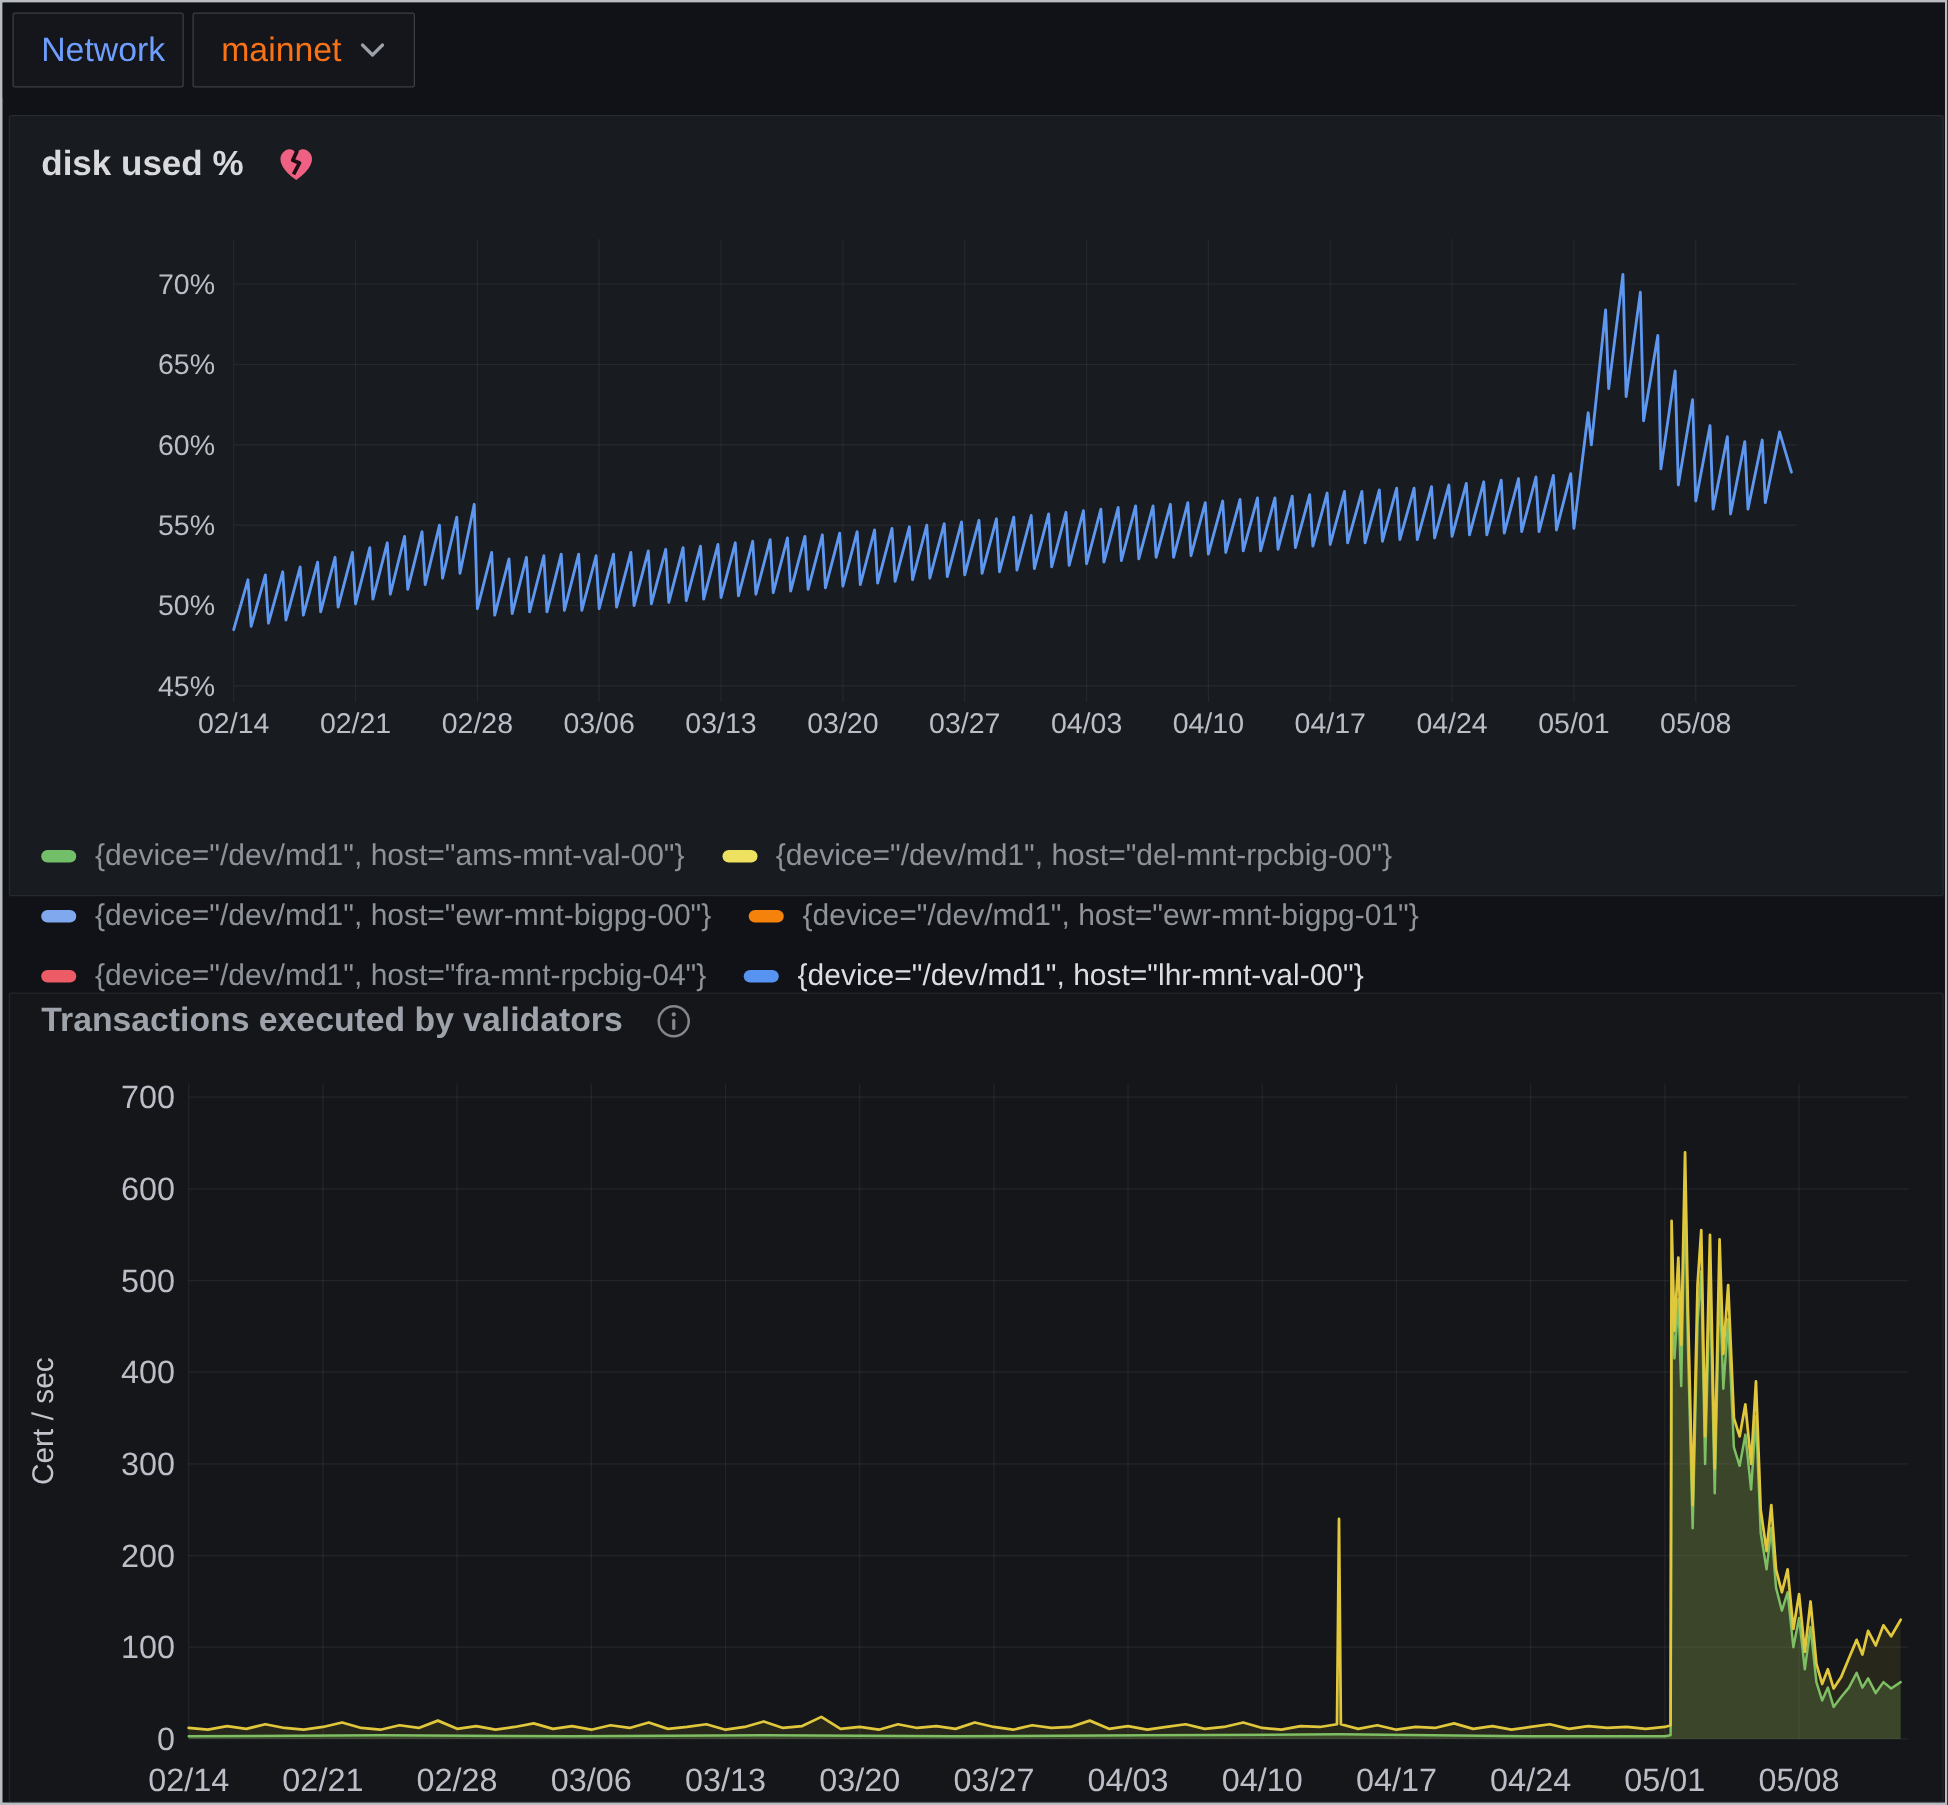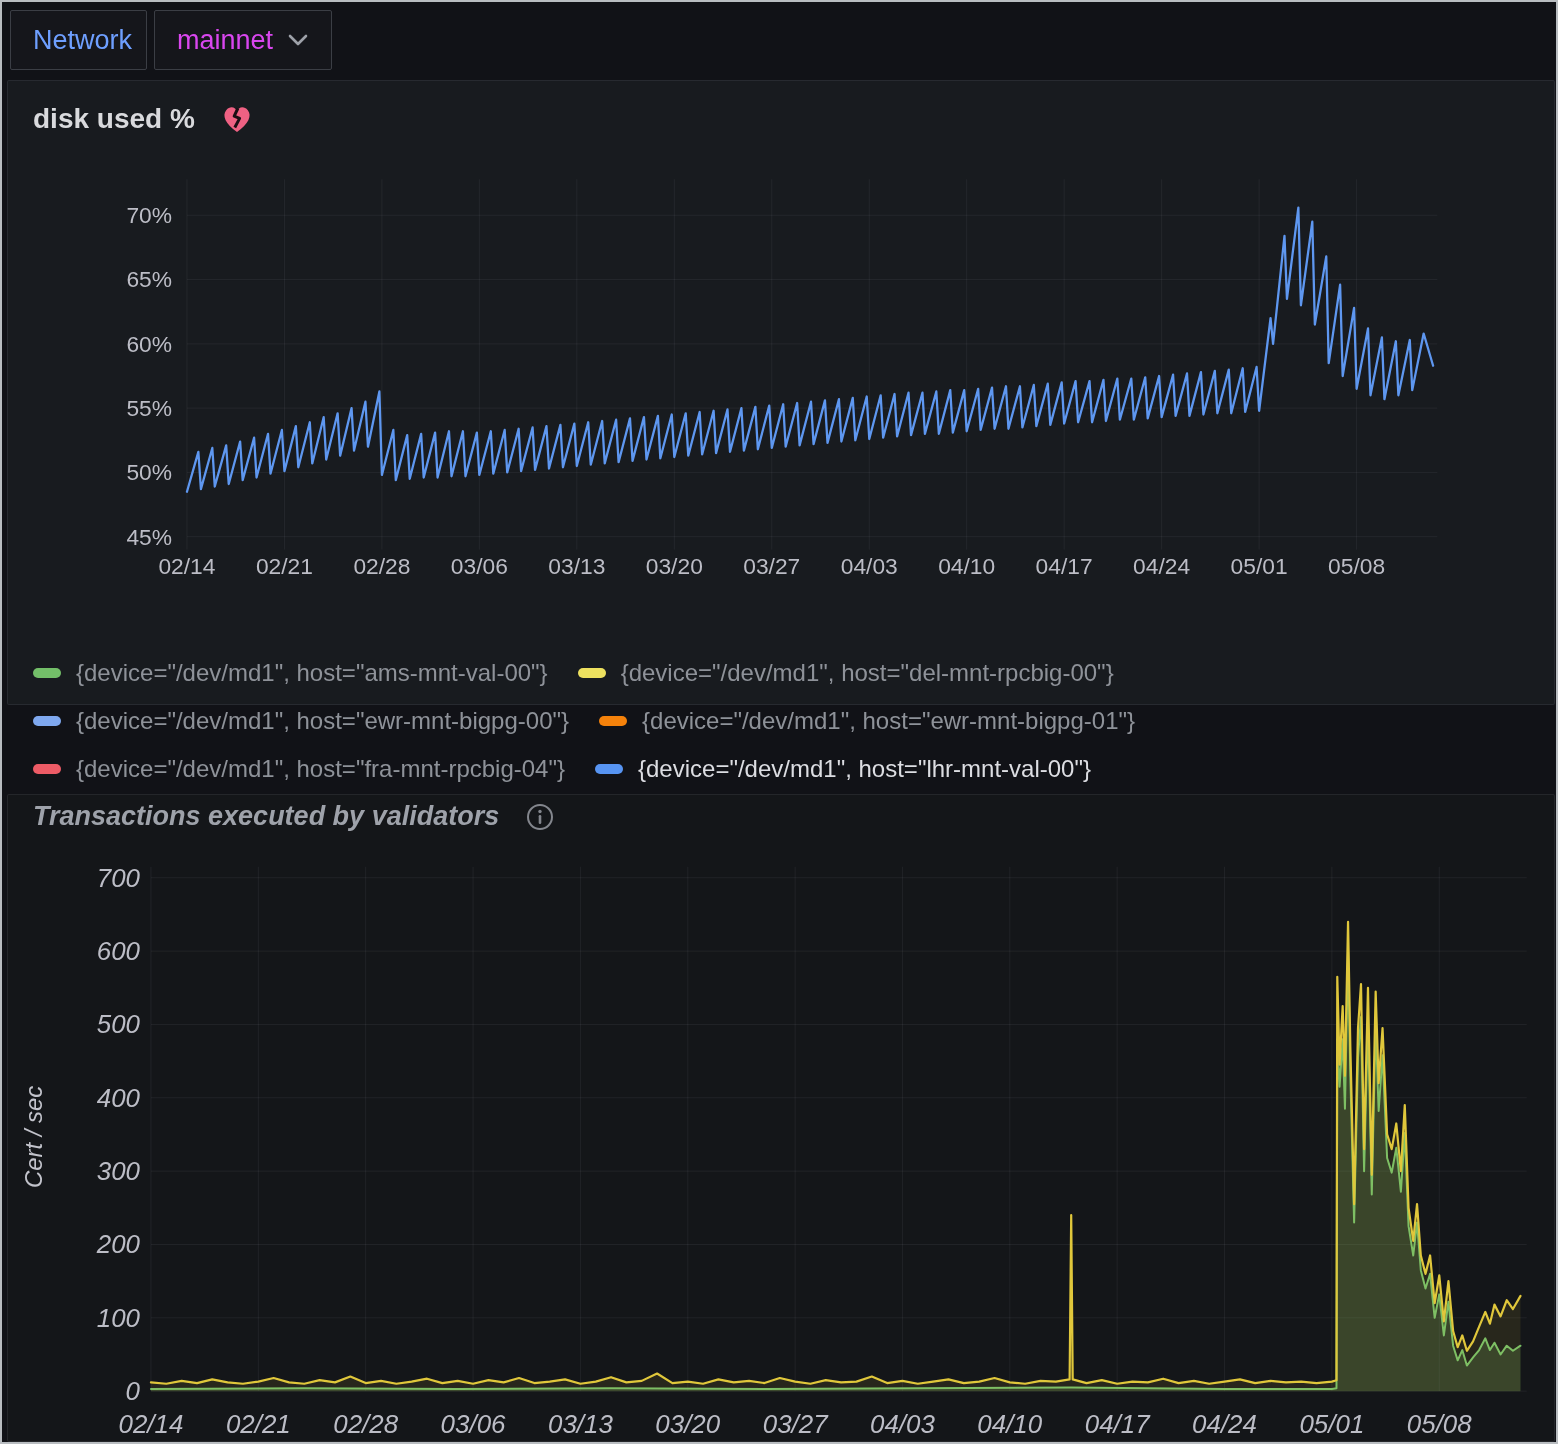--- a/index.html
+++ b/index.html
@@ -10,26 +10,26 @@
     background:#111217; border:2px solid #b9bdc1; overflow:hidden;
   }
   
   #topbar { position:absolute; left:0; top:0; width:100%; height:76px; background:#111217; }
   .varbox {
     position:absolute; top:8px; height:60px; display:flex; align-items:center;
     border:1px solid #3b3e45; border-radius:2px; background:#15161b; padding:16px 22px;
     font-size:27px; font-weight:500;
   }
   #network-box { left:8px; width:137px; color:#6e9fff; }
-  #mainnet-box { left:152px; width:178px; color:#d946ef; cursor:pointer; }
+  #mainnet-box { left:152px; width:178px; color:#f97316; cursor:pointer; }
   #mainnet-box .caret { margin-left:14px; display:flex; align-items:center; }
   
   .panel { position:absolute; left:5px; width:1548px; border:1px solid rgba(204,204,220,0.09); border-radius:2px; }
-  #panel1 { top:78px; height:625px; background:#181b1f;padding-left:32px; }
-  #panel2 { top:792px; height:648px; background:#141619;font-style:italic; }
+  #panel1 { top:90px; height:625px; background:#181b1f;padding-left:32px; }
+  #panel2 { top:792px; height:648px; background:#141619; }
   .panel-header { position:absolute; left:25px; display:flex; align-items:center; cursor:pointer; }
   #panel1 .panel-header { top:22px; }
   #panel2 .panel-header { top:6px; }
   #panel1 .panel-title { font-size:28px; font-weight:600; color:#d9dadd; }
   #panel2 .panel-title { font-size:27px; font-weight:600; color:#9ea2aa; }
   .title-icon { margin-left:26px; display:flex; align-items:center; }
   svg.chart { position:absolute; left:0; top:0; width:100%; height:100%; }
   .grid { stroke:rgba(204,204,220,0.08); stroke-width:1; }
   .tick { fill:#bcbdc6; font-size:26px; font-family:"Liberation Sans", sans-serif; }
   .xtick { text-anchor:middle; }

